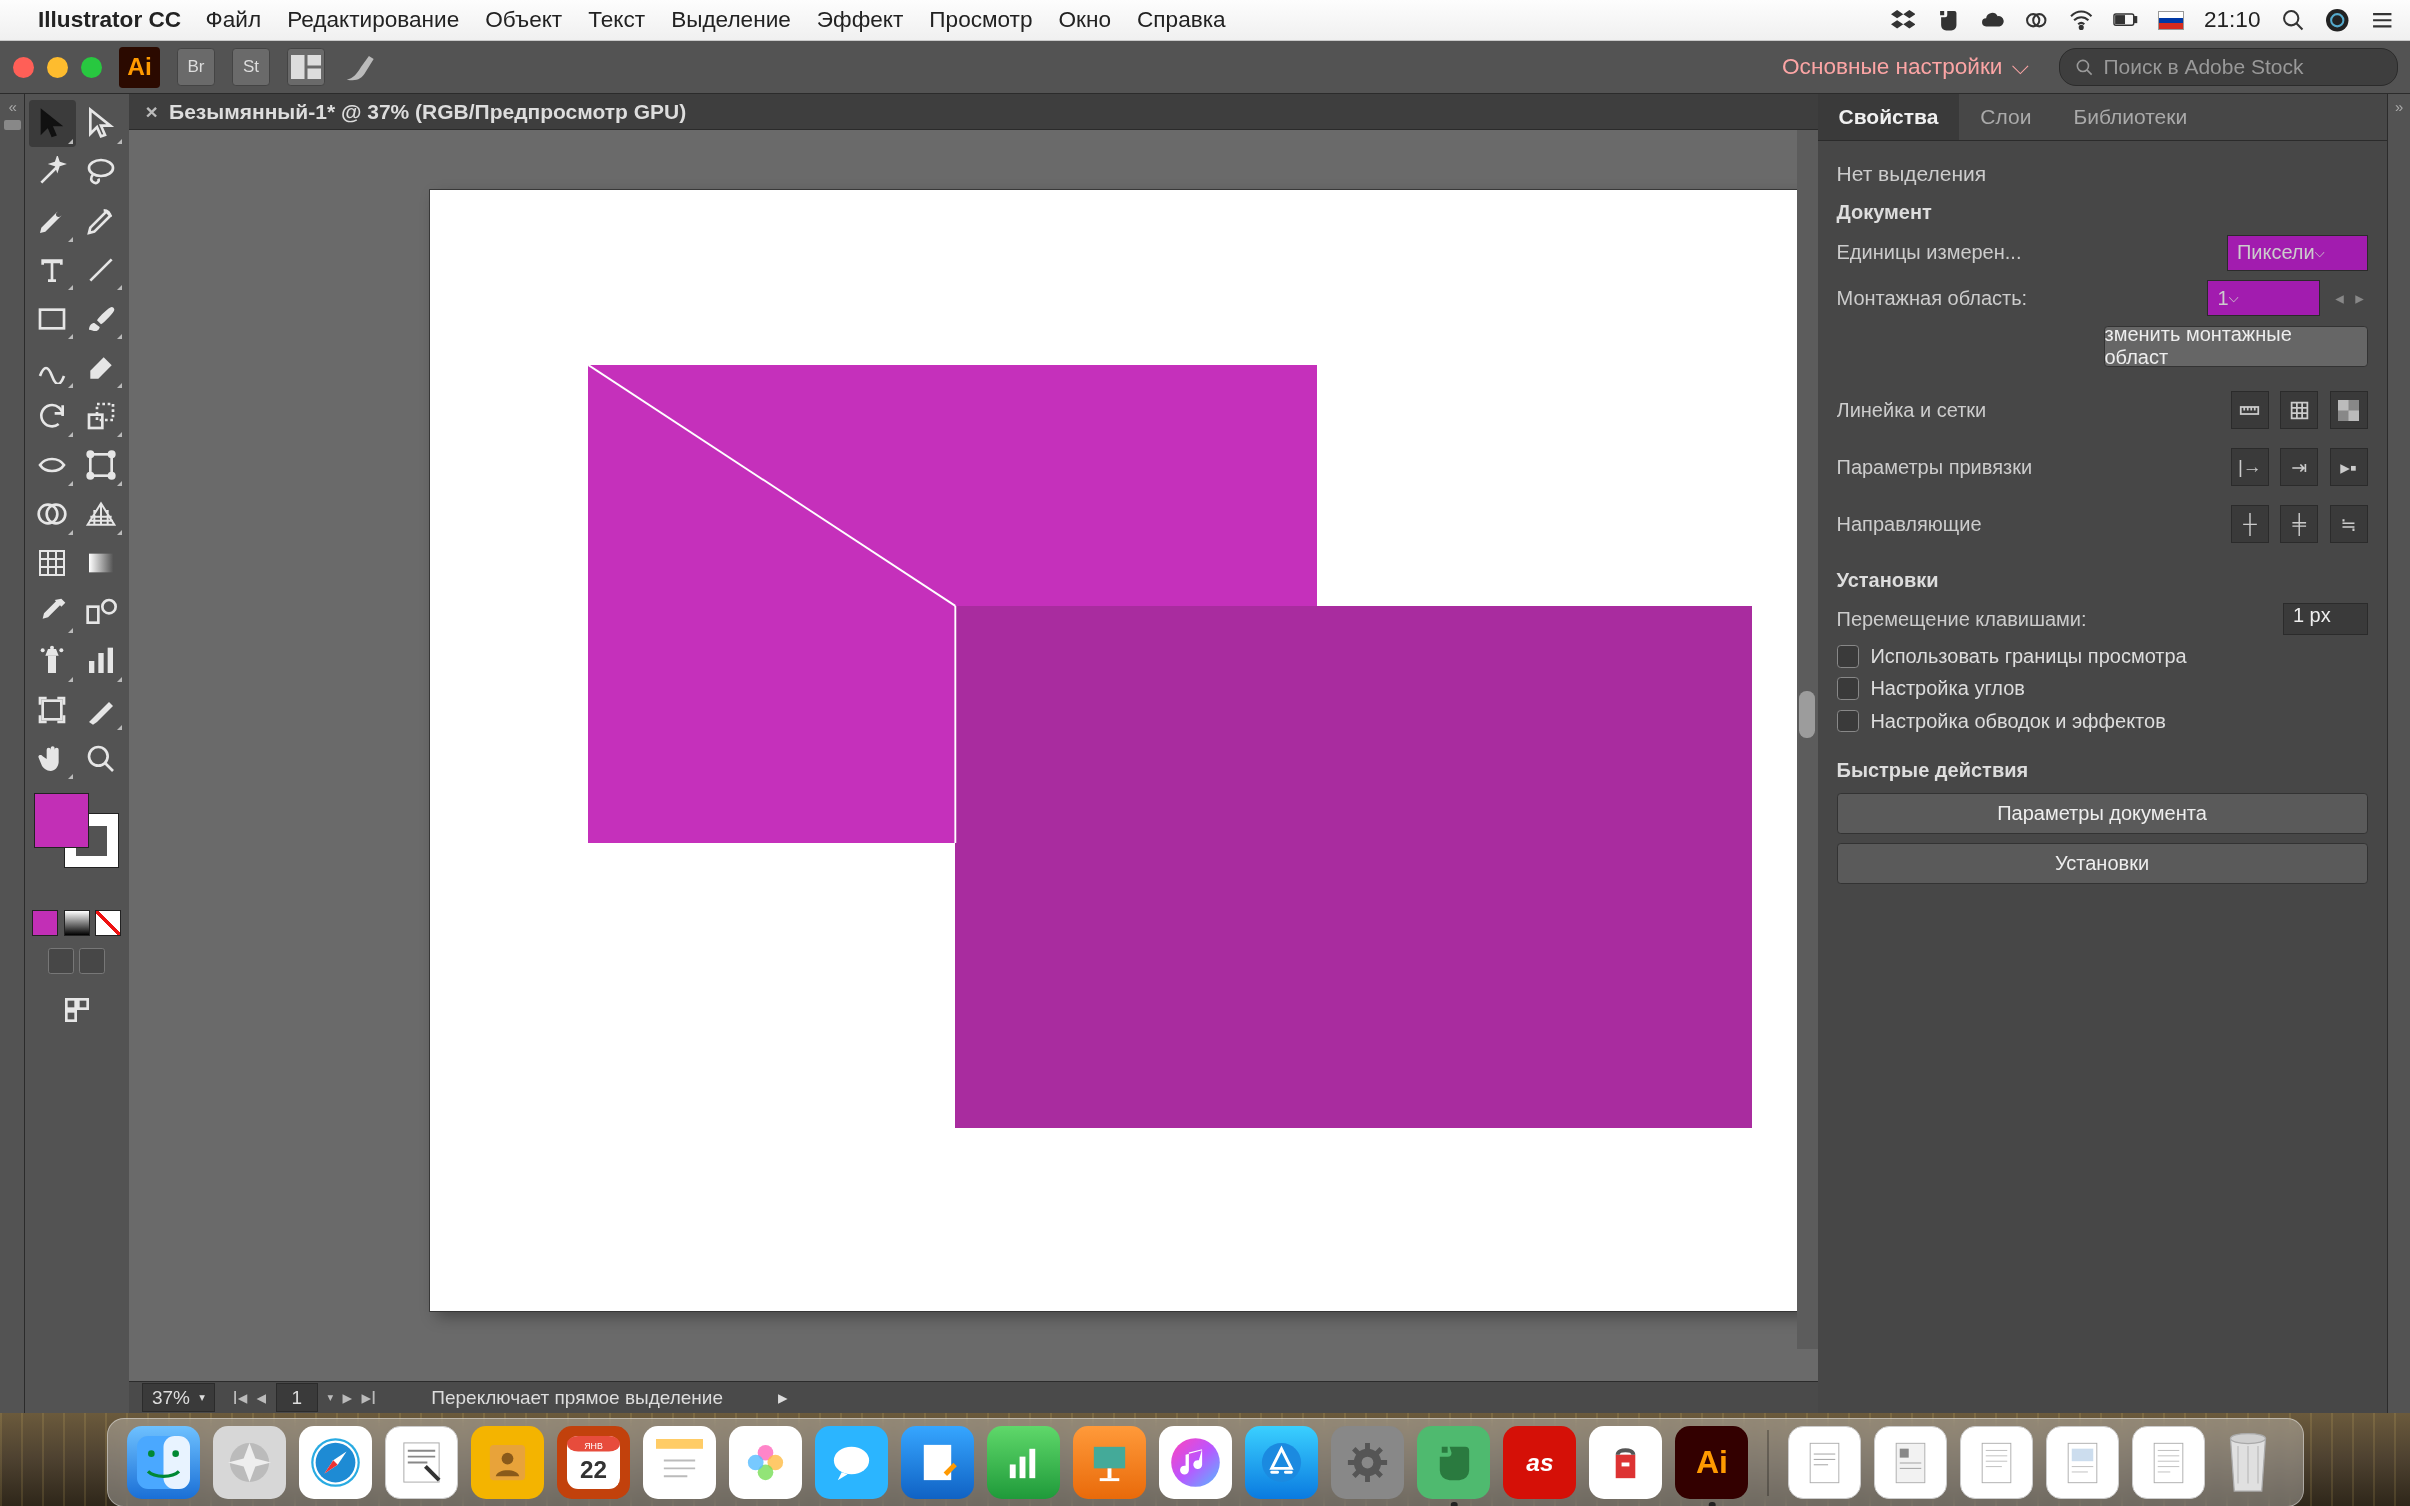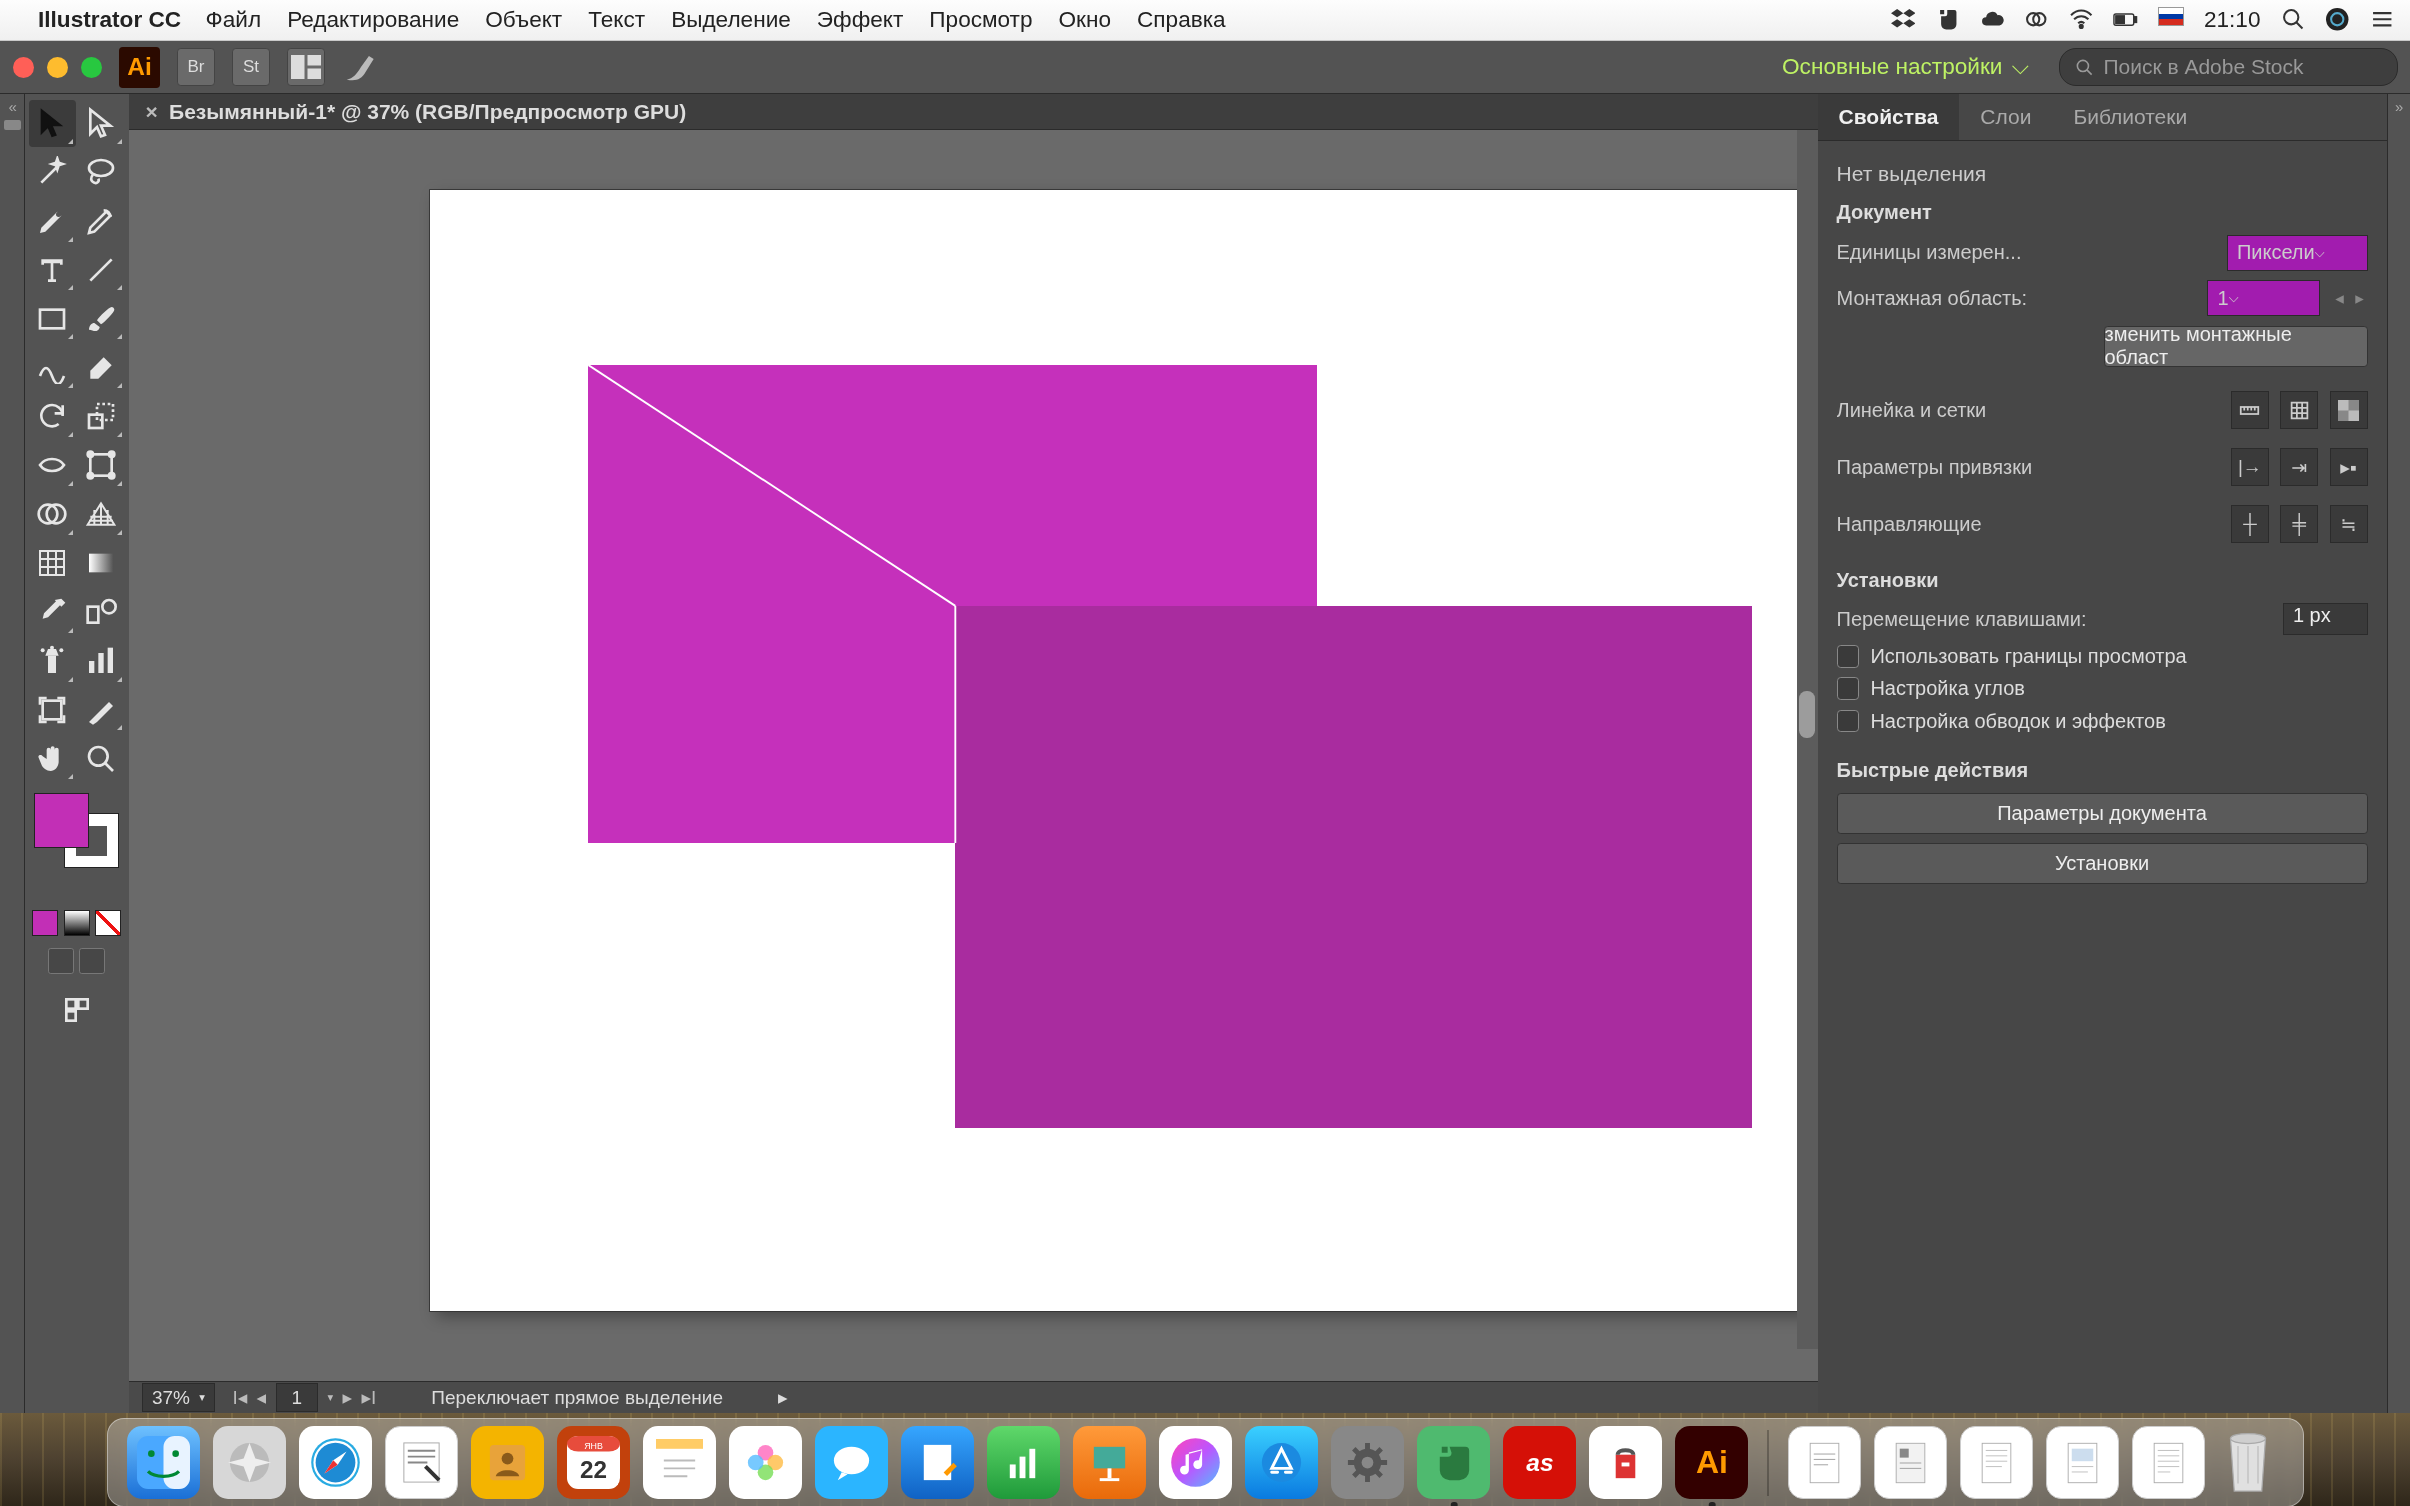--- a/index.html
+++ b/index.html
@@ -5,35 +5,35 @@
 * { margin: 0; padding: 0; box-sizing: border-box; font-family: -apple-system, "Helvetica Neue", Arial, sans-serif; user-select: none; }
 html, body { width: 2411px; height: 1507px; overflow: hidden; background: #000; }
 .screen { width: 2411px; height: 1507px; position: relative; background: #2b2b2b; }
 
 
 .mac-menubar { position: absolute; top: 0; left: 0; right: 0; height: 41px; background: linear-gradient(#fdfdfd,#f0f0f0); border-bottom: 0.9px solid #c9c9c9; display: flex; align-items: center; padding: 0 17px; font-size: 22.6px; color: #222; }
 .mac-menubar .apple { font-size: 24.5px; margin-right: 21px; }
 .mac-menubar .app-name { font-weight: 700; margin-right: 24.5px; }
 .mac-menubar .menu-item { margin-right: 26px; }
 .mac-menubar .spacer { flex: 1; }
-.mac-menubar .status { display: flex; gap: 20px; }
+.mac-menubar .status { display: flex; align-items: center; gap: 20px; }
 .mac-menubar .status .ico { width: 24.5px; height: 24.5px; display: inline-flex; align-items: center; justify-content: center; }
 .mac-menubar .flag { width: 26px; height: 19px; background: linear-gradient(#fff 33%, #0039a6 33% 66%, #d52b1e 66%); border: 0.9px solid #999; }
 .mac-menubar .clock { font-weight: 400; }
 
 
 .app-window { position: absolute; top: 41px; left: 0; right: 0; bottom: 94px; background: #535353; display: flex; flex-direction: column; }
 .titlebar { height: 53px; background: #535353; display: flex; align-items: center; padding: 0 13px; gap: 17px; border-bottom: 0.9px solid #2b2b2b; }
 .traffic { display: flex; gap: 13px; }
 .traffic span { width: 21px; height: 21px; border-radius: 50%; display: inline-block; }
 .traffic .r { background: #ff5f57; } .traffic .y { background: #febc2e; } .traffic .g { background: #28c840; }
 .ai-logo { width: 41px; height: 41px; background: #2b0a00; color: #ff9a00; font-weight: 700; font-size: 24.5px; display: flex; align-items: center; justify-content: center; border-radius: 3.8px; }
 .titlebar .tb-btn { width: 38px; height: 38px; background: #6a6a6a; border: 0.9px solid #444; color: #ddd; font-size: 17px; display: flex; align-items: center; justify-content: center; border-radius: 3.8px; }
 .titlebar .sep { flex: 1; }
-.workspace-select { color: #bef264; font-size: 22.6px; display: flex; align-items: center; gap: 9.4px; padding: 7.5px 13px; border-radius: 5.6px; }
+.workspace-select { color: #fca5a5; font-size: 22.6px; display: flex; align-items: center; gap: 9.4px; padding: 7.5px 13px; border-radius: 5.6px; }
 .search-box { display: flex; align-items: center; background: #3e3e3e; border: 0.9px solid #2b2b2b; border-radius: 17px; padding: 5.6px 15px; width: 339px; height: 38px; color: #999; font-size: 21px; gap: 9.4px; }
 
 
 .app-body { flex: 1; display: flex; min-height: 0; }
 .left-gutter { width: 24.5px; background: #535353; border-right: 0.9px solid #2b2b2b; color: #aaa; font-size: 15px; text-align: center; padding-top: 3.8px; }
 .left-gutter .dots { letter-spacing: -1.9px; }
 .toolbox { width: 104px; background: #535353; display: flex; flex-direction: column; align-items: center; padding-top: 5.6px; gap: 1.9px; }
 .tool-row { display: flex; gap: 1.9px; }
 .tool { width: 47px; height: 47px; display: flex; align-items: center; justify-content: center; color: #e6e6e6; border-radius: 3.8px; position: relative; }
 .tool.active { background: #3b3b3b; }

